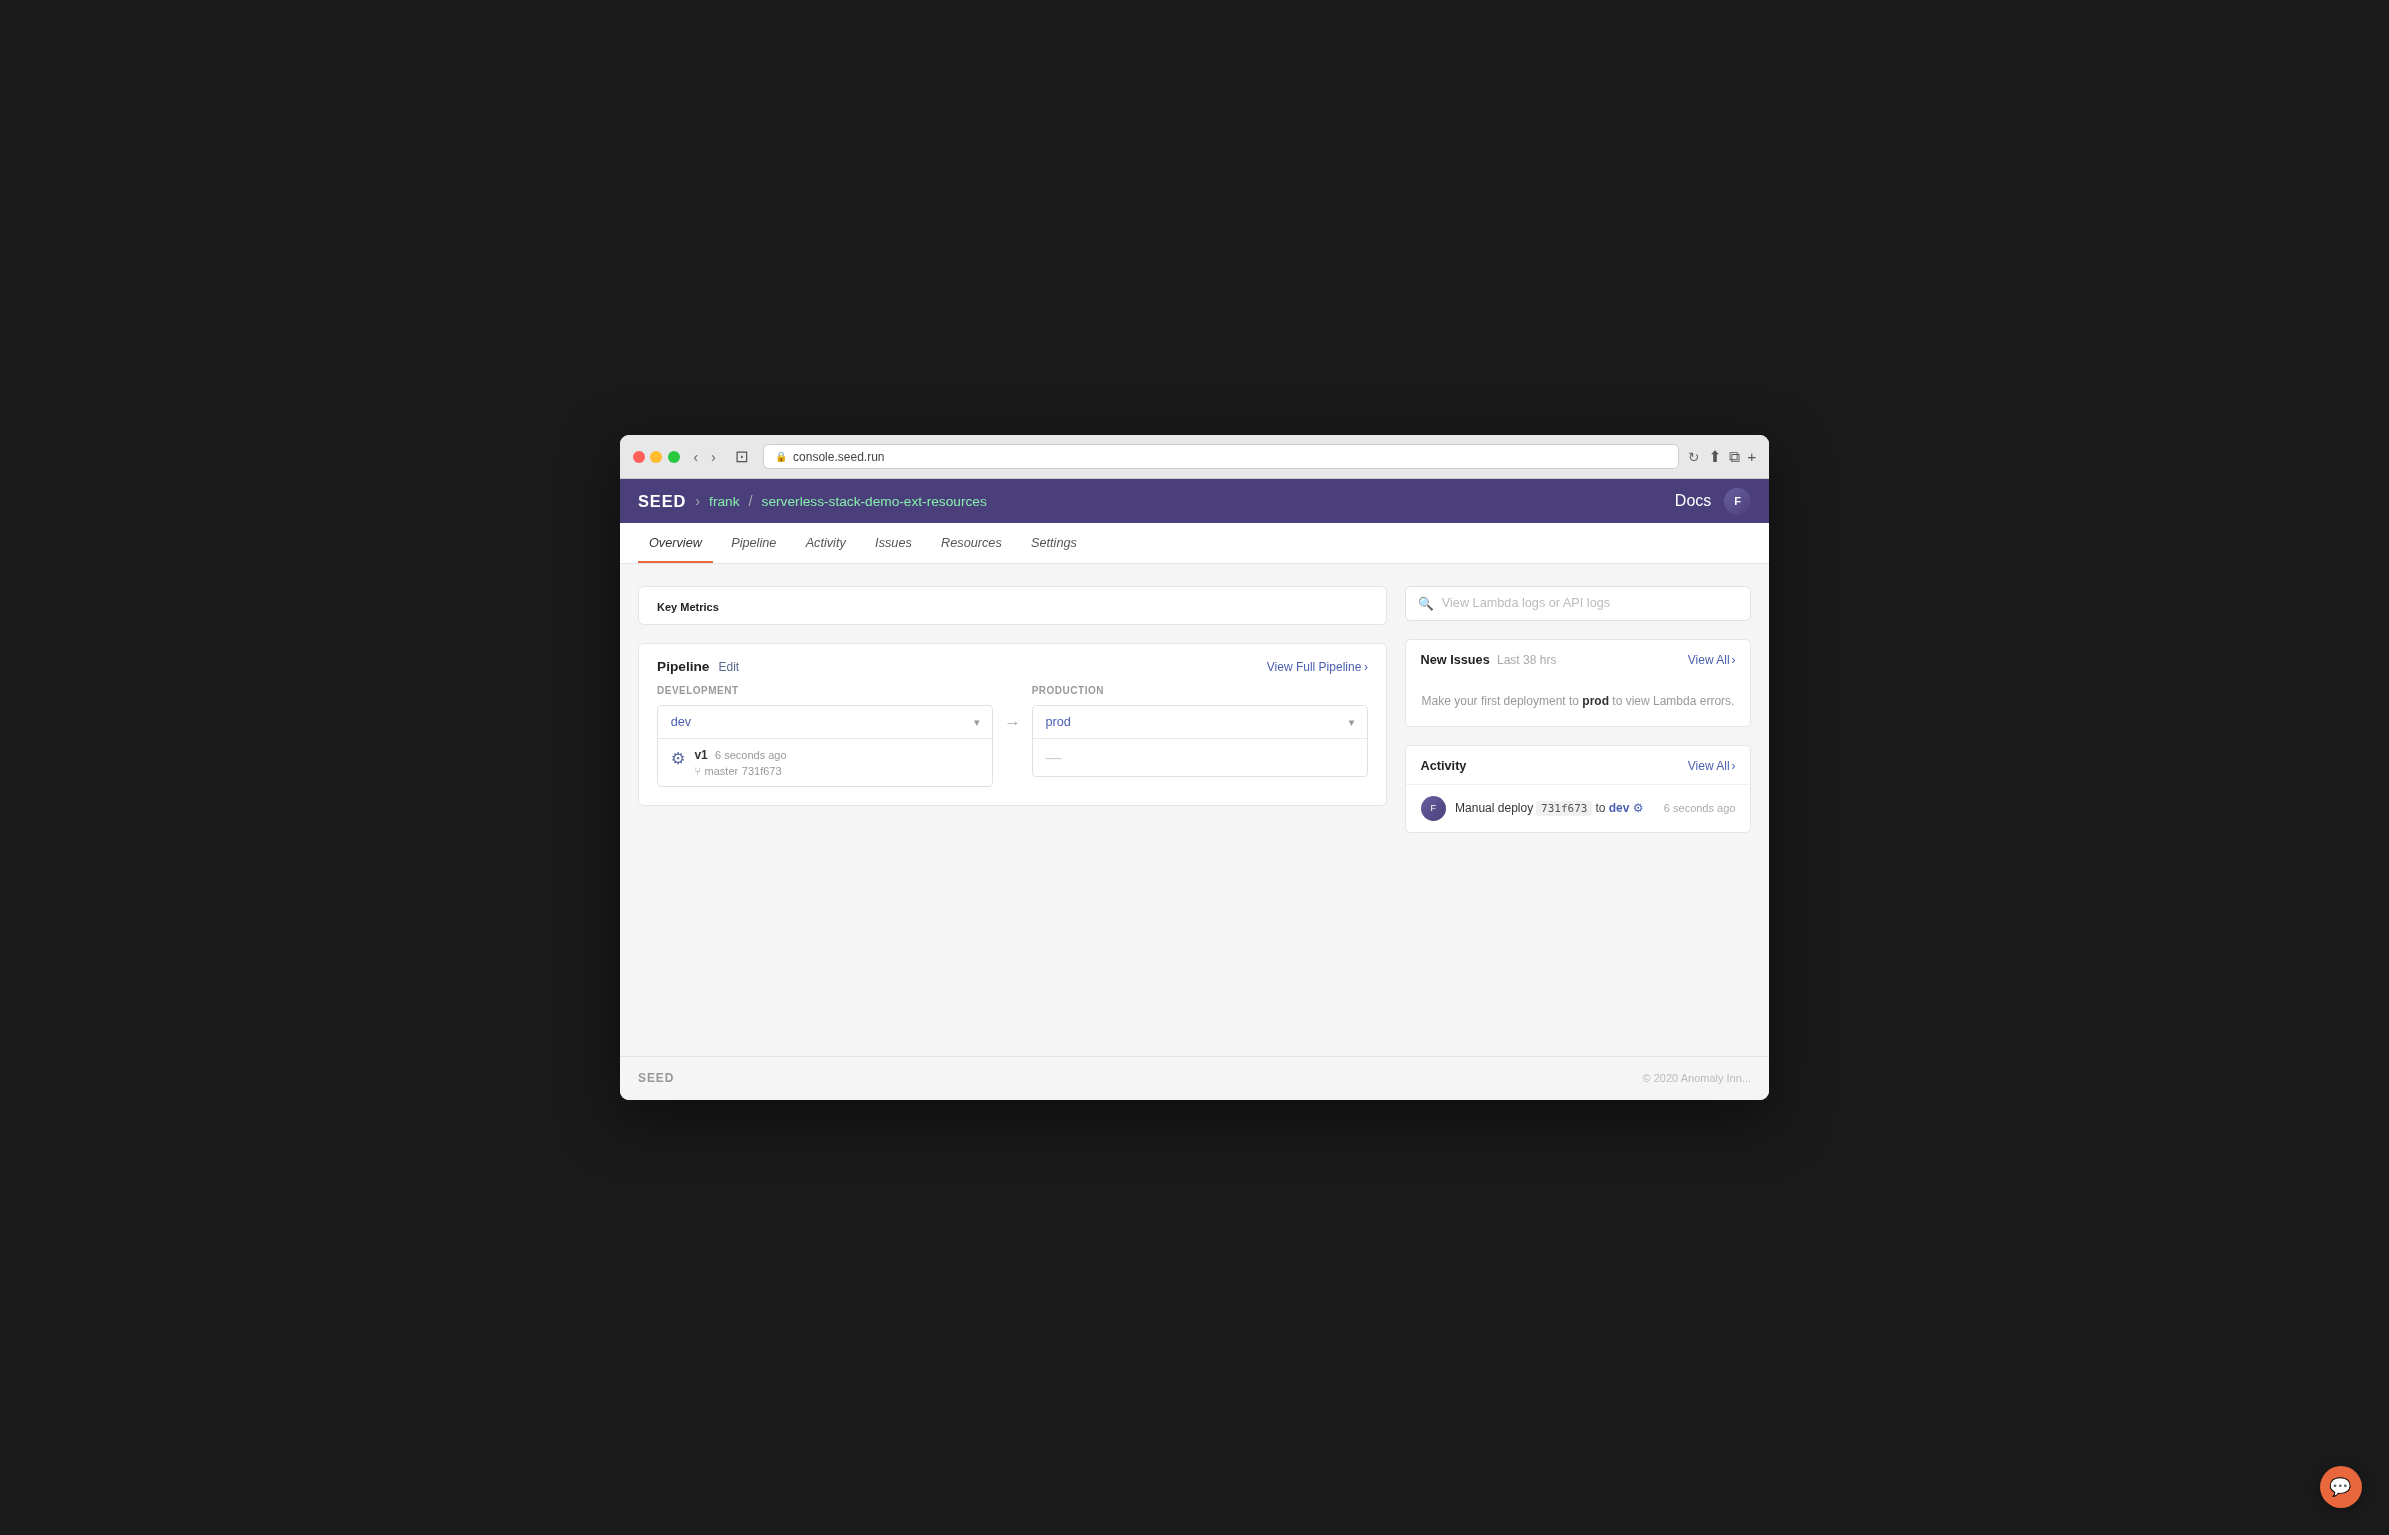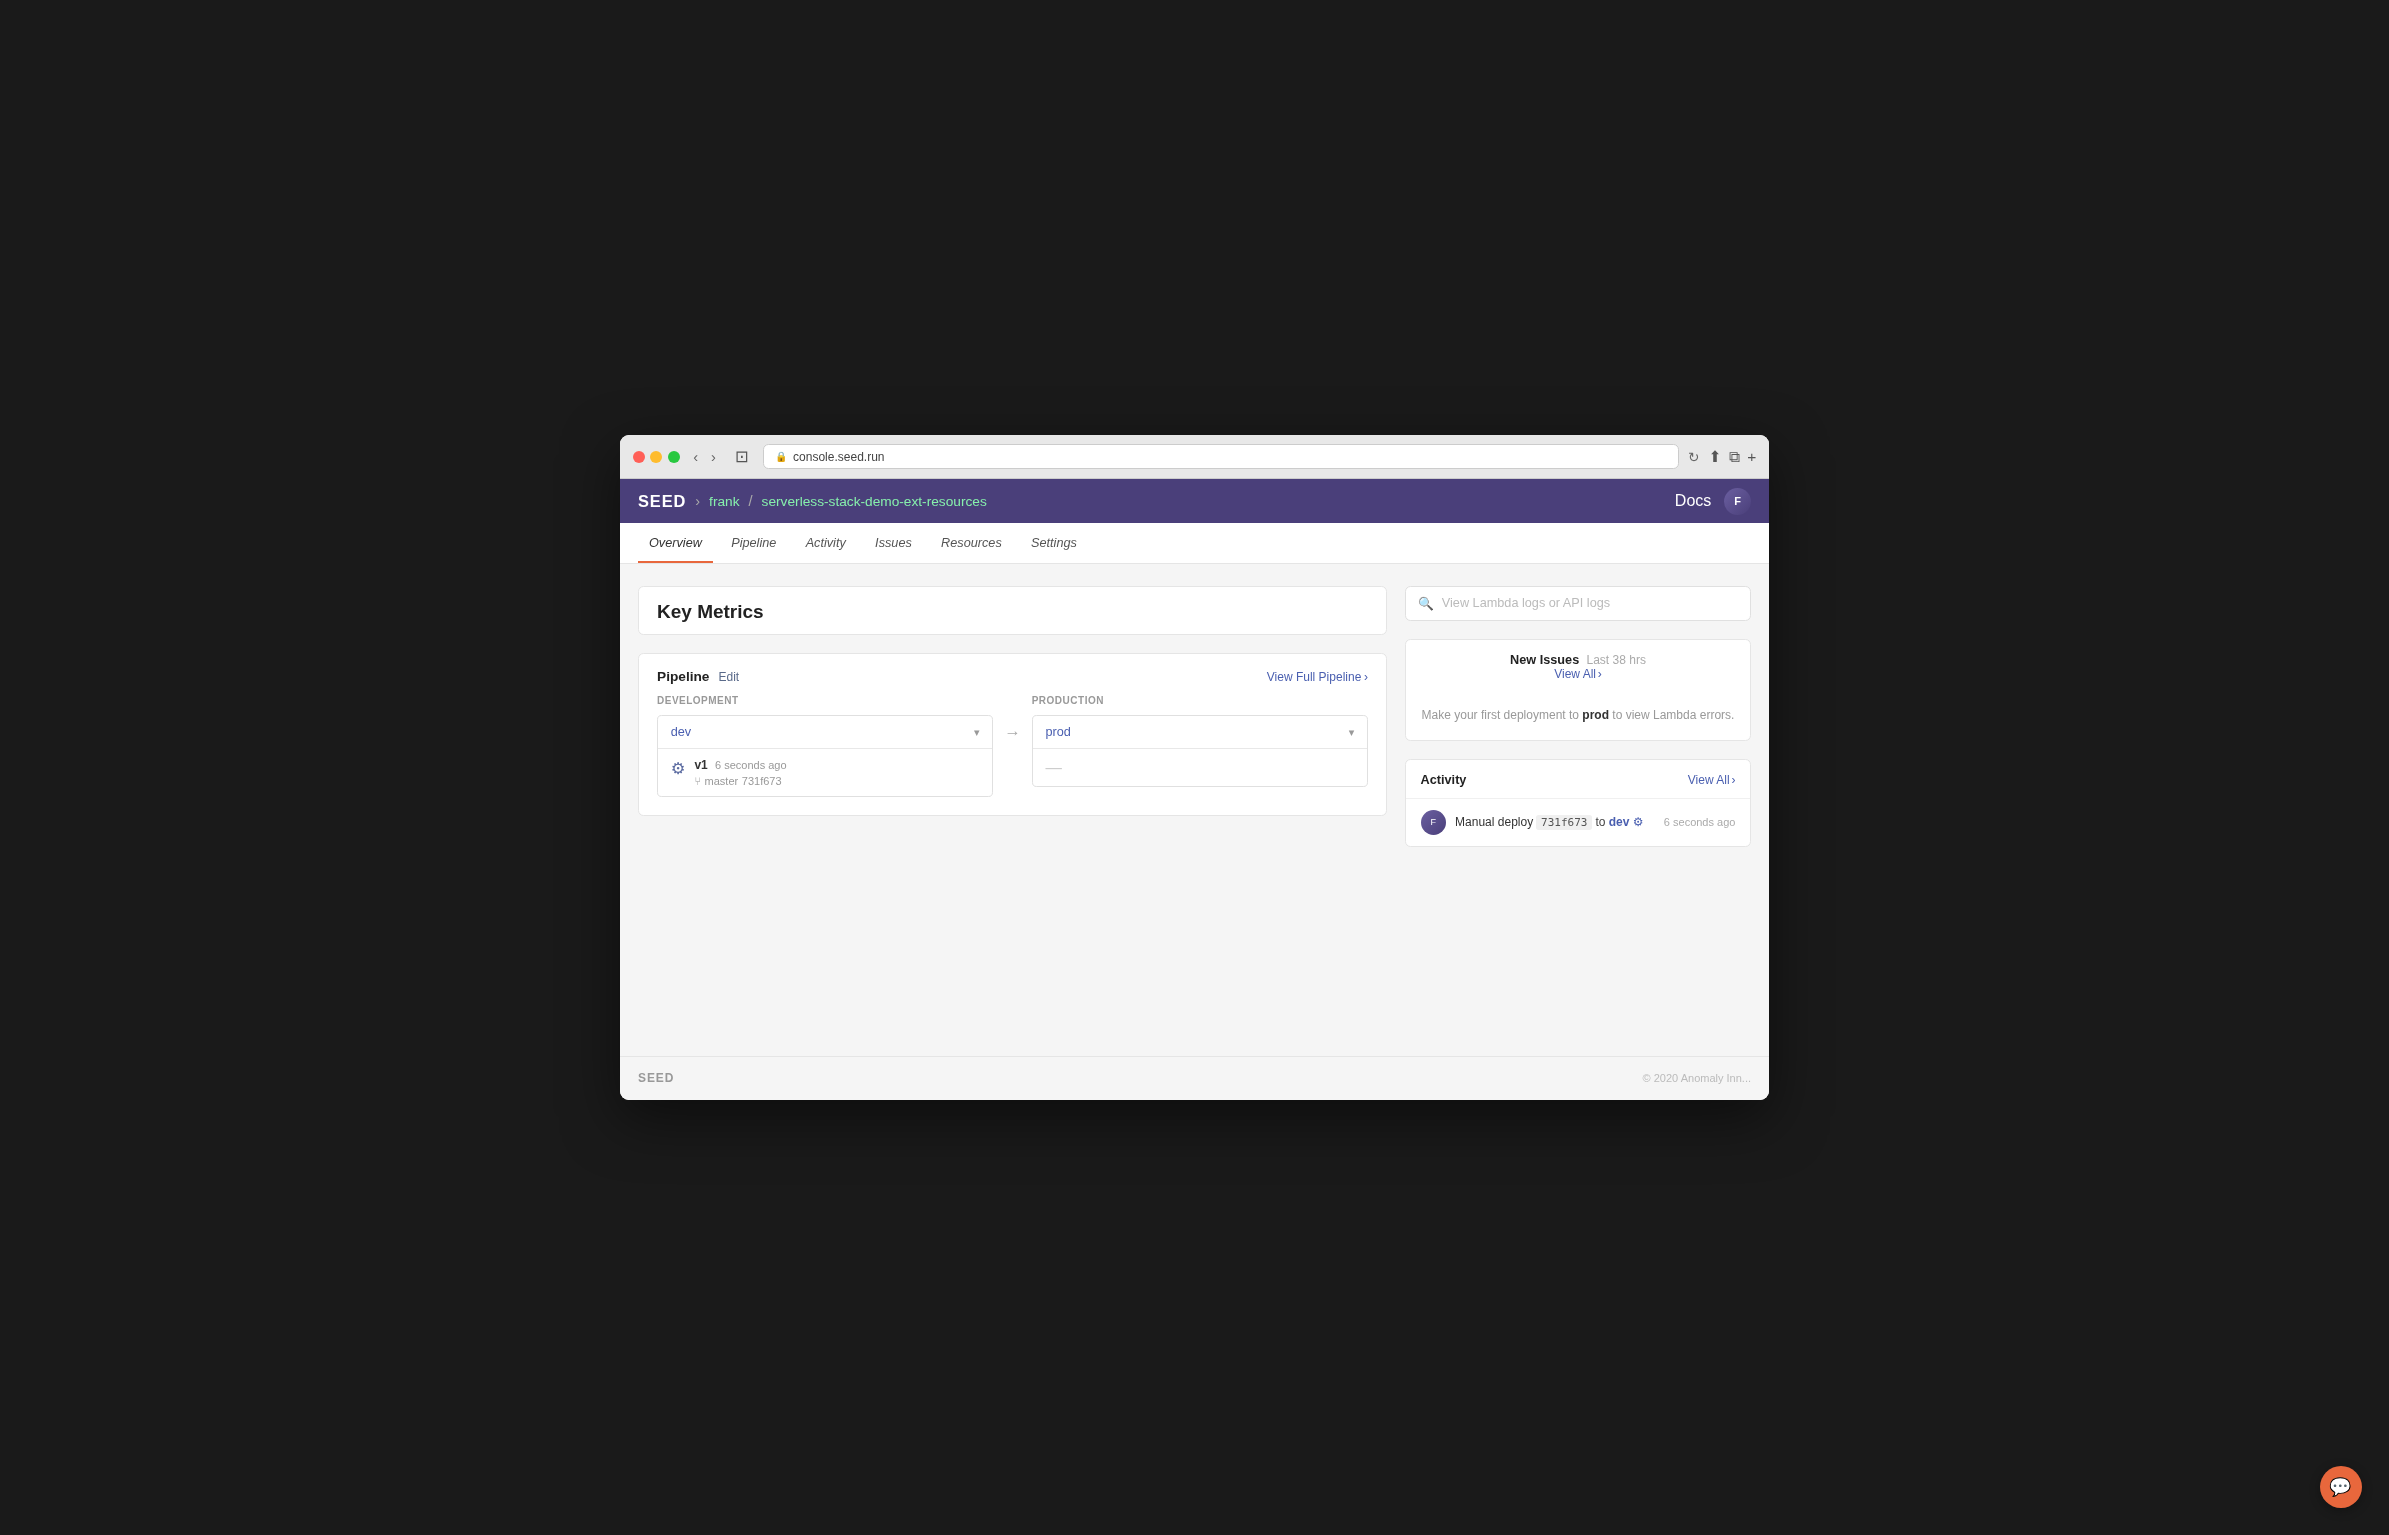--- a/index.html
+++ b/index.html
@@ -199,21 +199,21 @@
     
     .card {
       background: #fff;
       border-radius: 5.5px;
       border: 0.9px solid #e5e5e5;
       margin-bottom: 18px;
     }
     .card-header {
       padding: 14.6px 18px 11px;
       font-weight: 700;
-      font-size: 19px;
+      font-size: 11px;
       color: #222;
     }
     .card-body {
       padding: 0 18px 18px;
     }
 
     .metrics-empty {
       border: 1.8px dashed #d0d0d0;
       border-radius: 5.5px;
       padding: 55px 18px;
@@ -362,21 +362,20 @@
       background: #fff;
       border: 0.9px solid #e5e5e5;
       border-radius: 5.5px;
       margin-bottom: 18px;
     }
     .issues-header {
       padding: 12.7px 14.6px 11px;
       display: flex;
       align-items: center;
       justify-content: space-between;
-      flex-direction: column;
     }
     .issues-title-area {
       display: flex;
       align-items: center;
       gap: 7.3px;
     }
     .issues-title {
       font-weight: 700;
       font-size: 12.7px;
       color: #222;

